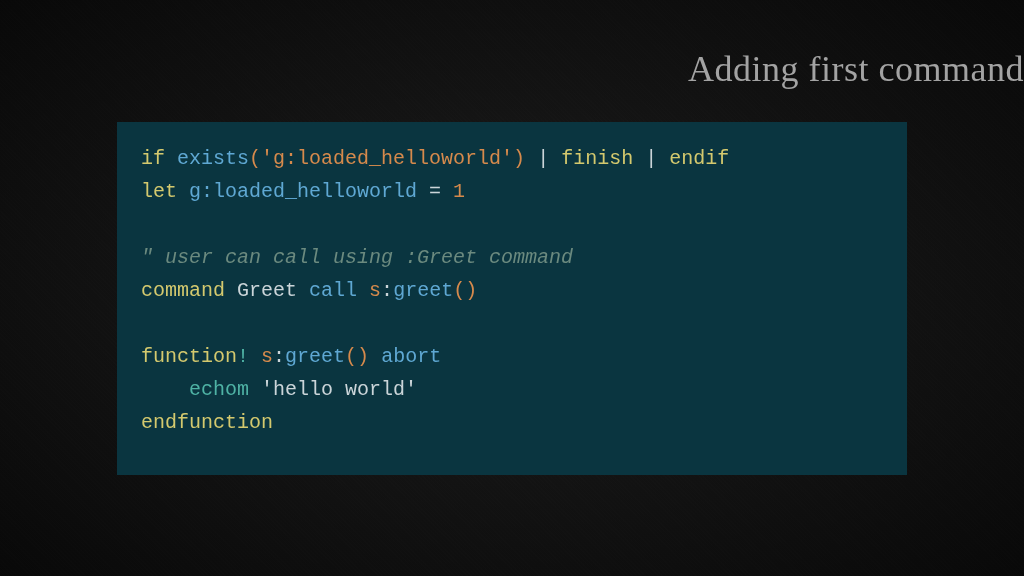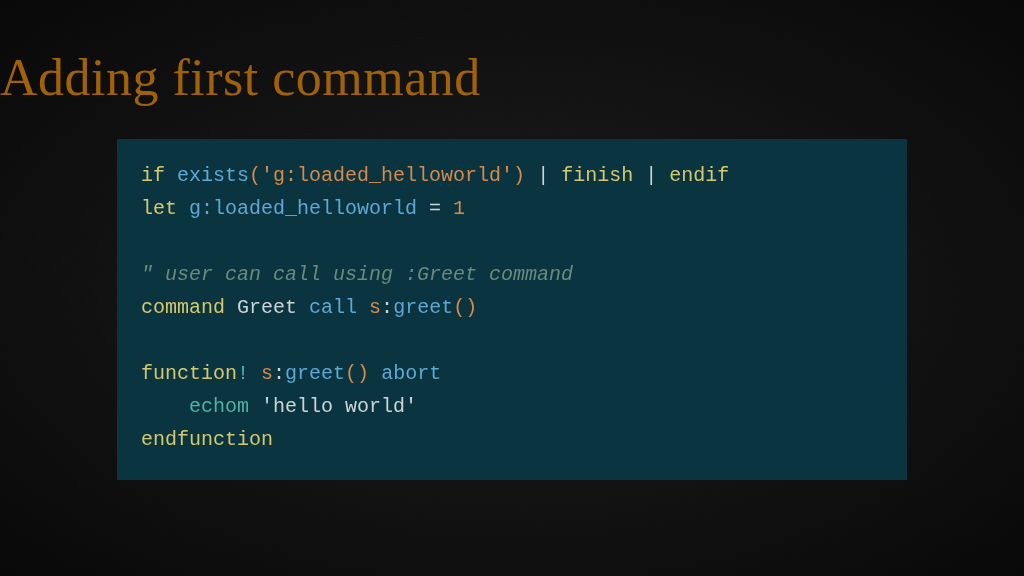--- a/index.html
+++ b/index.html
@@ -6,32 +6,32 @@
     html, body { width: 1024px; height: 576px; overflow: hidden; }
     body {
       background: #151515;
       background-image: 
         radial-gradient(ellipse at center, rgba(40,40,40,0.4) 0%, rgba(0,0,0,0.6) 100%),
         repeating-linear-gradient(45deg, rgba(255,255,255,0.01) 0px, rgba(255,255,255,0.01) 1px, transparent 1px, transparent 3px);
       font-family: Georgia, 'Times New Roman', serif;
       position: relative;
     }
     .slide-title {
-      text-align: left;
-      color: #a16207;
-      font-size: 52px;
+      text-align: right;
+      color: #a3a3a3;
+      font-size: 36px;
       font-weight: normal;
       padding-top: 48px;
       letter-spacing: 0.5px;
     }
     .code-block {
       margin: 32px auto 0;
       width: 790px;
       background: #0a3540;
-      padding: 20px 24px 24px;
+      padding: 20px 24px 36px;
       font-family: 'Courier New', Courier, monospace;
       font-size: 20px;
       line-height: 1.65;
       white-space: pre;
       color: #cbd5d9;
     }
     .kw-yellow { color: #d4c96e; }
     .kw-blue { color: #5fa8d3; }
     .kw-orange { color: #d68a4c; }
     .kw-teal { color: #4fb3a5; }

